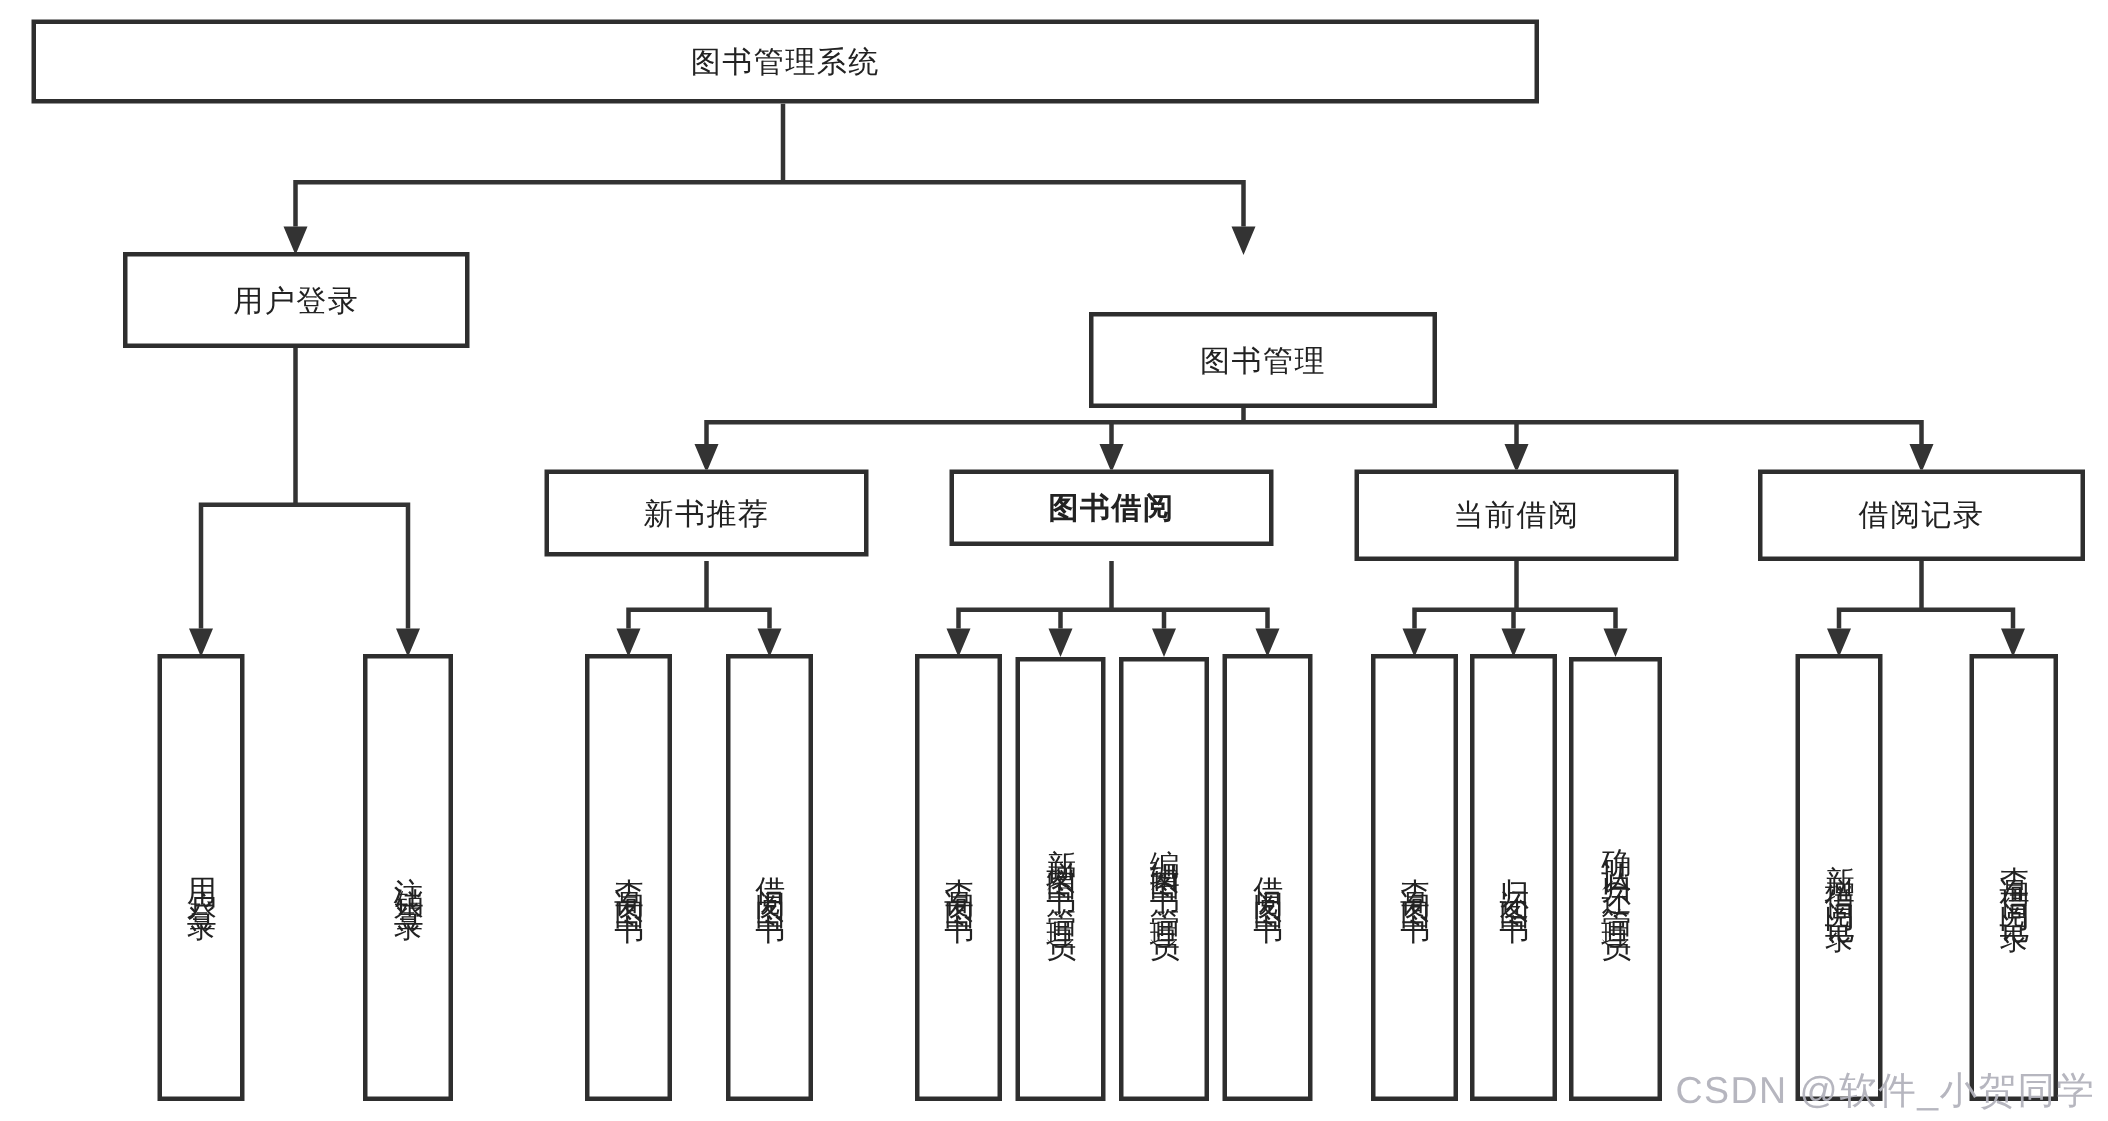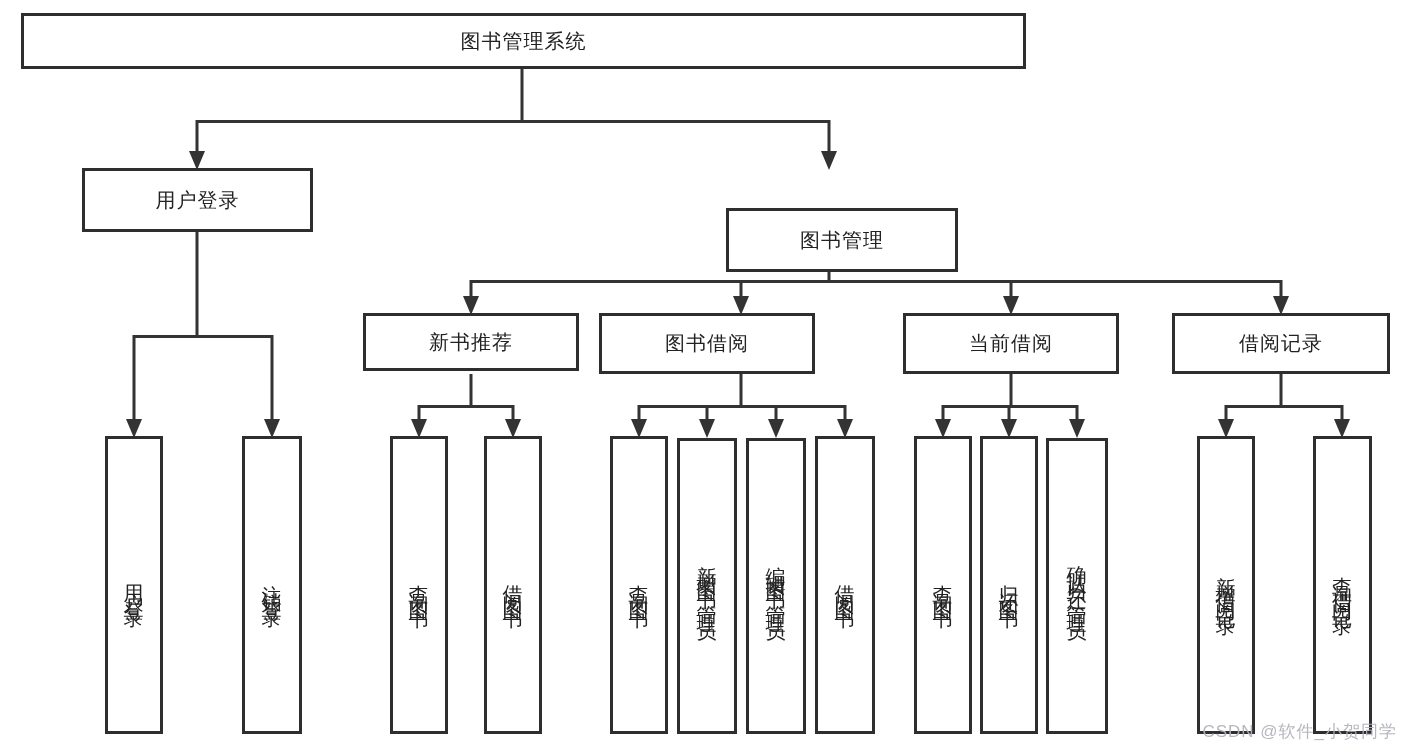--- a/index.html
+++ b/index.html
@@ -12,21 +12,21 @@
   .node{
     position:absolute;box-sizing:border-box;border:3px solid #2e2e2e;background:#ffffff;
     display:flex;align-items:center;justify-content:center;text-align:center;
   }
   .hnode{font-size:20px;letter-spacing:1px;text-align:center;}
   .leaf .vtext{
     writing-mode:vertical-rl;text-orientation:mixed;
     font-size:20px;line-height:1;letter-spacing:8px;white-space:nowrap;
   }
   .watermark{
-    position:absolute;right:8px;bottom:4px;font-size:17px;letter-spacing:1px;
+    position:absolute;right:8px;bottom:4px;font-size:25px;letter-spacing:1px;
     color:rgba(178,178,188,0.95);
   }
 </style>
 </head>
 <body>
 
 <div class="canvas">
 
   <svg class="connector-layer" width="1405" height="747" viewBox="0 0 1405 747" aria-hidden="true">
     <g stroke="#333333" stroke-width="3" fill="none">
@@ -65,21 +65,21 @@
   <div class="node hnode" style="left:82px;top:168px;width:231px;height:64px;">
     <span>用户登录</span>
   </div>
   <div class="node hnode" style="left:726px;top:168px;width:232px;height:64px;margin-top:40px;">
     <span>图书管理</span>
   </div>
 
   <div class="node hnode" style="left:363px;top:313px;width:216px;height:58px;">
     <span>新书推荐</span>
   </div>
-  <div class="node hnode" style="left:599px;top:313px;width:216px;height:61px;">
+  <div class="node hnode" style="left:633px;top:313px;width:216px;height:51px;font-weight:bold;">
     <span>图书借阅</span>
   </div>
   <div class="node hnode" style="left:903px;top:313px;width:216px;height:61px;font-family:Liberation Serif, serif;">
     <span>当前借阅</span>
   </div>
   <div class="node hnode" style="left:1172px;top:313px;width:218px;height:61px;">
     <span>借阅记录</span>
   </div>
 
   <div class="node leaf" style="left:105px;top:436px;width:58px;height:298px;">

